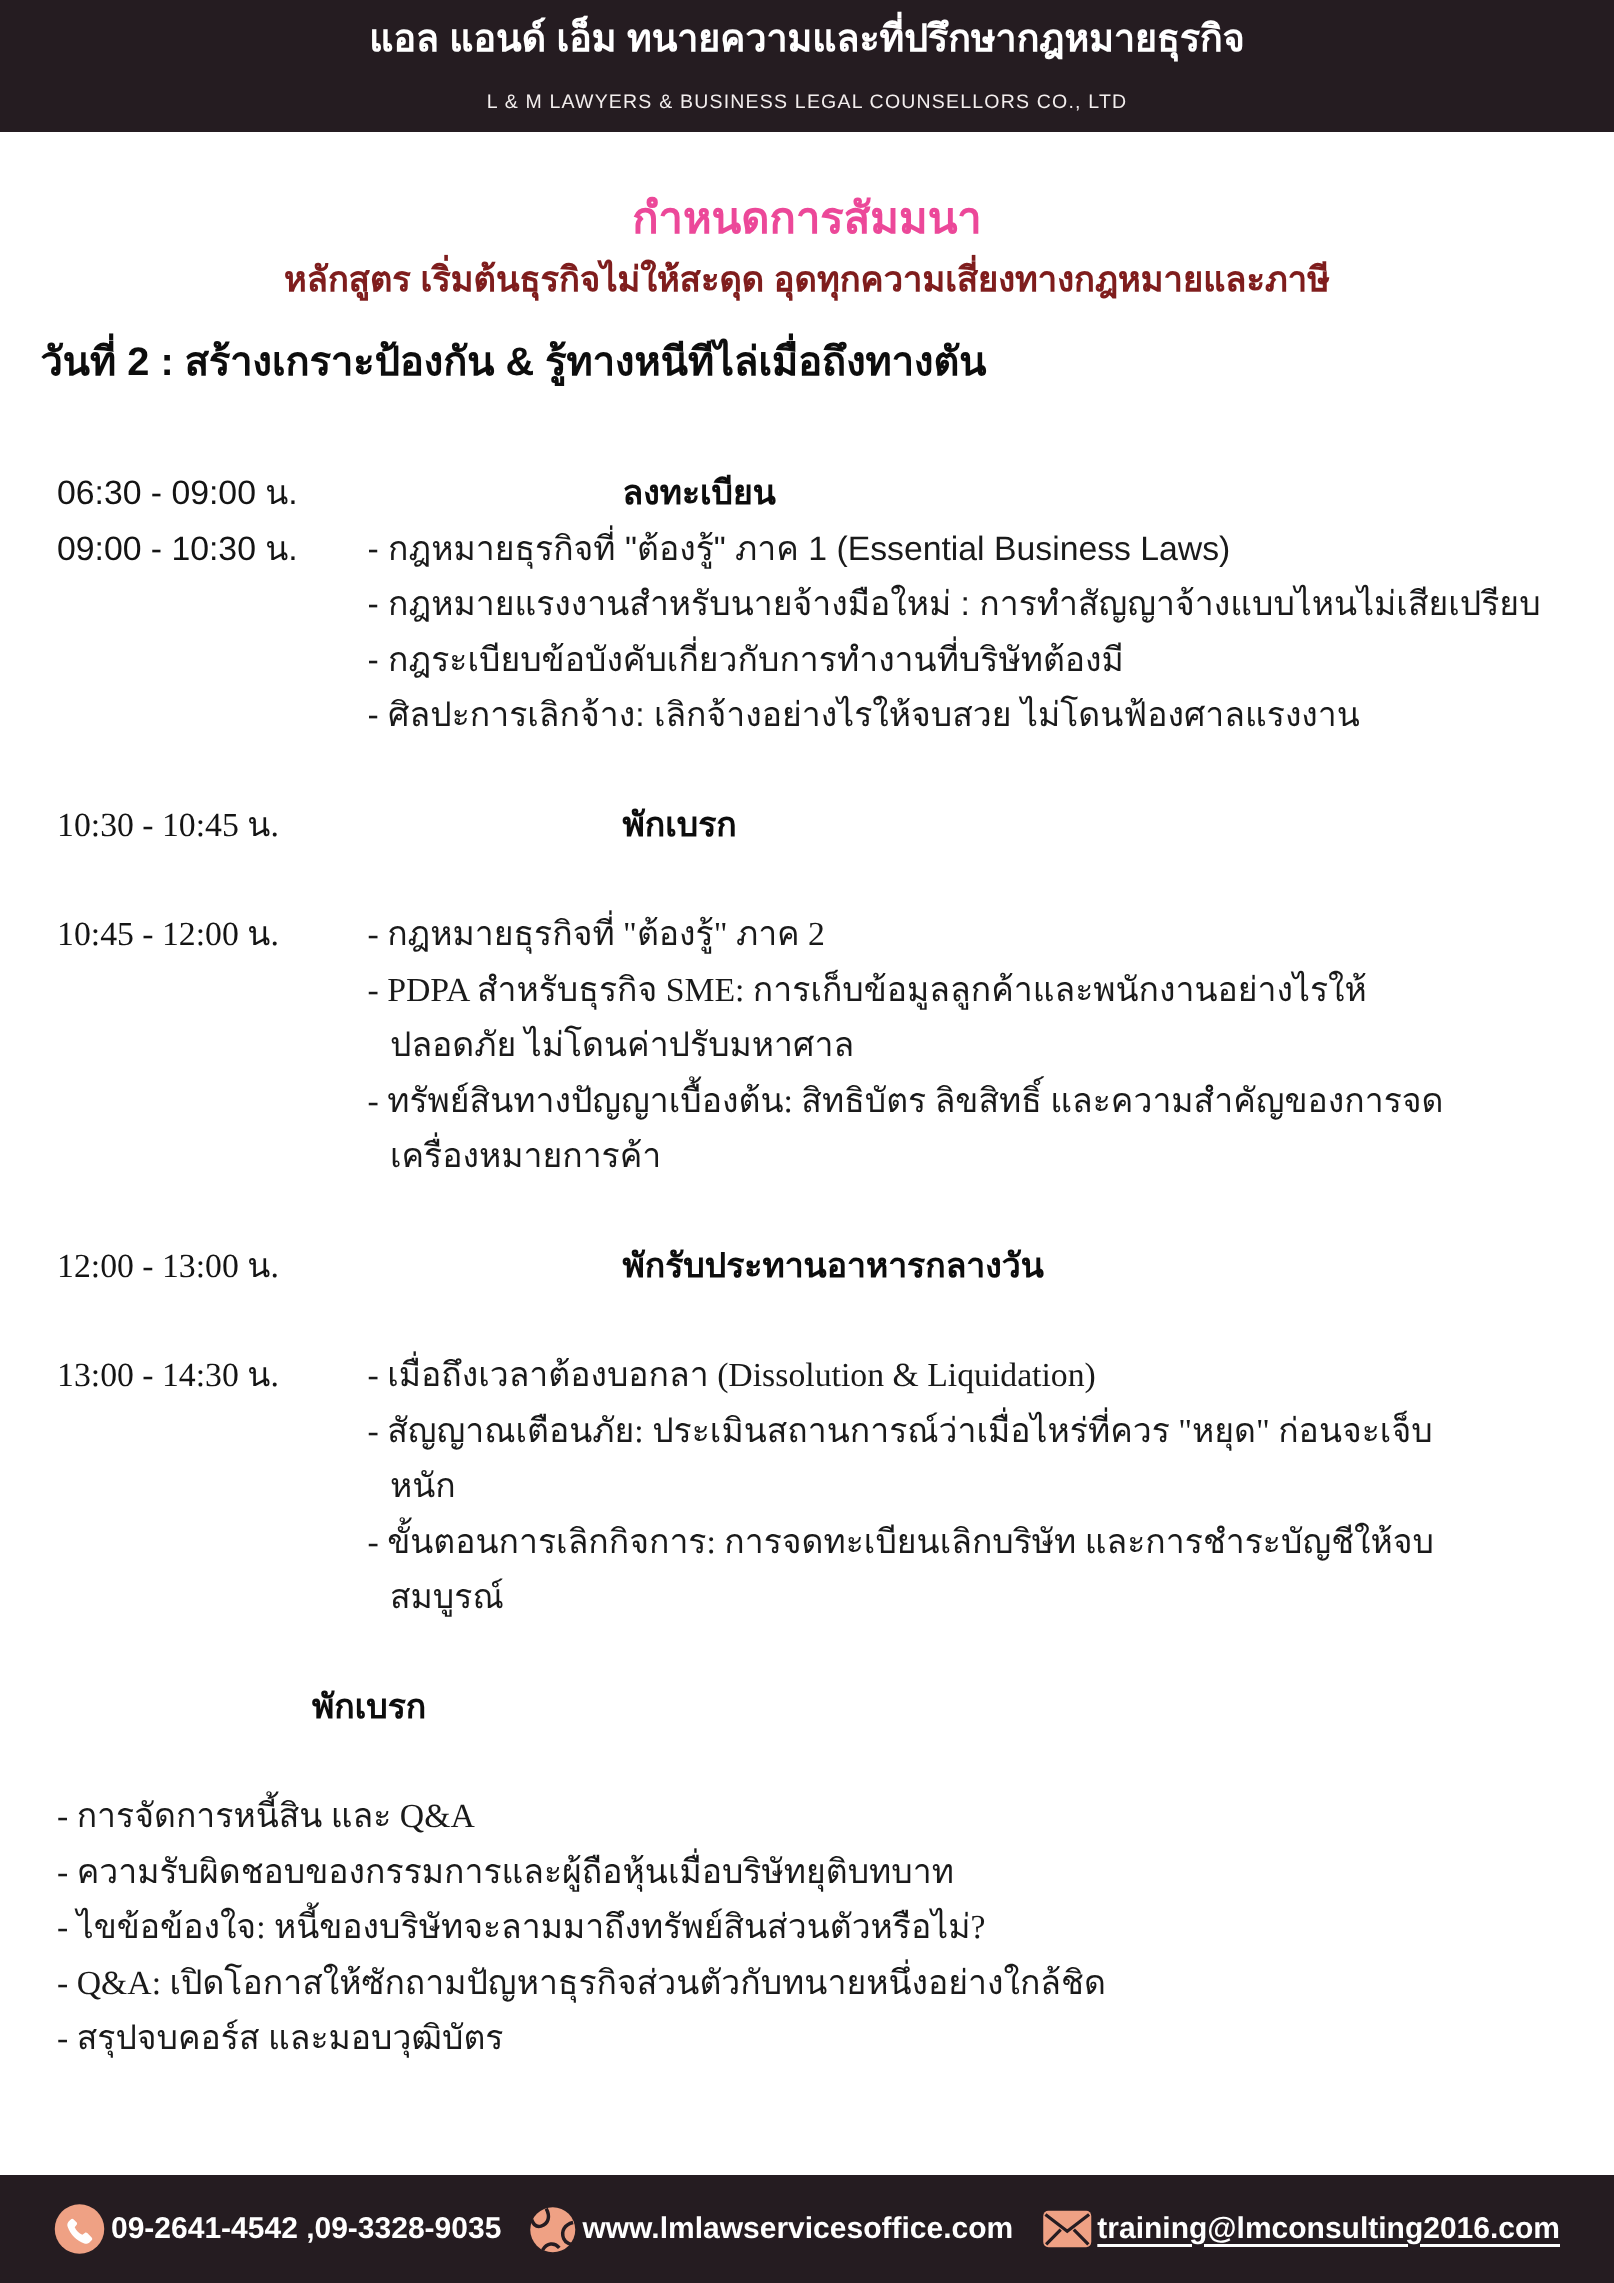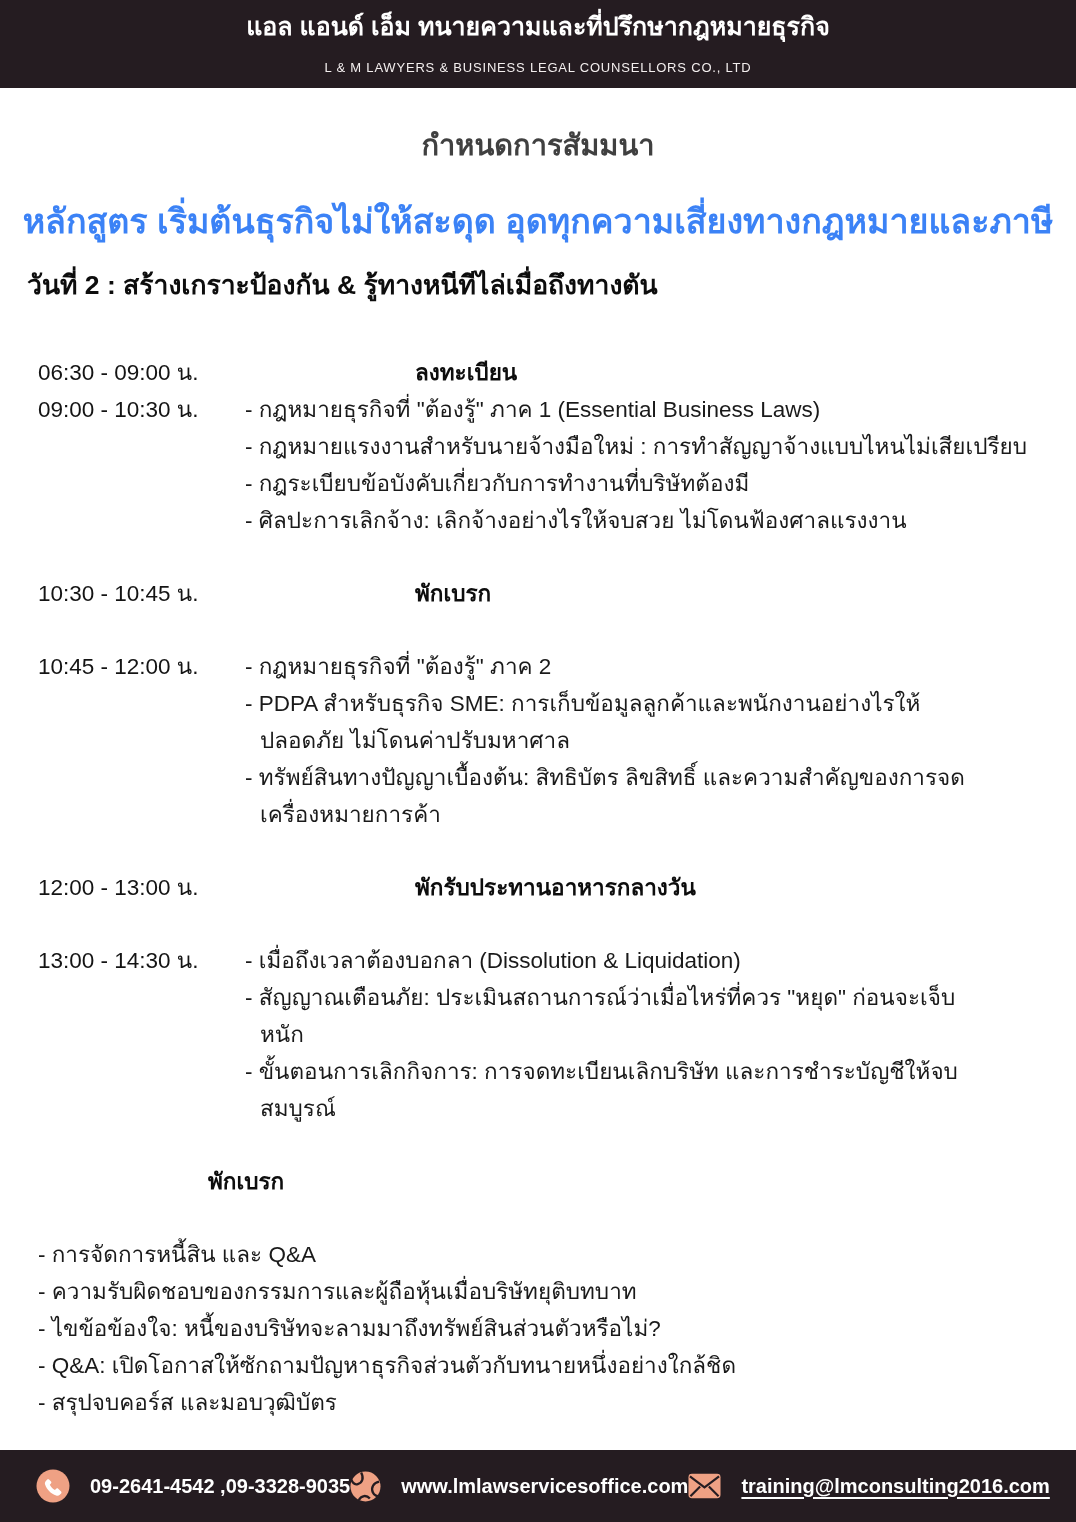--- a/index.html
+++ b/index.html
@@ -23,54 +23,54 @@
   .topbar .company-th {
     color: #ffffff; font-weight: 700; font-size: 25px; line-height: 1.1;
   }
   .topbar .company-en {
     color: #f3eeee; font-weight: 400; font-size: 13px; letter-spacing: 0.8px;
   }
 
   
   .doc-title {
     margin-top: 34px; text-align: center;
-    font-size: 29px; font-weight: 700; color: #404040;
+    font-size: 29px; font-weight: 700; color: #ec4899;
   }
   .doc-subtitle {
-    margin-top: 26px; text-align: center;
-    font-size: 34px; font-weight: 700; color: #3b82f6;
+    text-align: center;
+    font-size: 23px; font-weight: 700; color: #7f1d1d;
   }
   .day-heading {
     margin: 16px 30px 0 27px;
     font-size: 26.5px; font-weight: 700; color: #0d0d0d;
   }
 
   
   .schedule {
     margin-top: 48px;
     padding: 0 30px 0 38px;
     font-size: 22.5px;
   }
   .srow { display: flex; line-height: 37px; }
-  .srow.gap { margin-top: 36px; }
+  .srow.gap { margin-top: 36px; font-family: Liberation Serif, serif; }
   .time { width: 207px; flex: none; color: #141414; }
   .content { flex: 1; min-width: 0; }
   .break-label { font-weight: 700; padding-left: 170px; color: #0d0d0d; }
   .topic-line { color: #1a1a1a; }
   .topic-line.cont { padding-left: 15px; }
 
   
   .bottombar {
     position: absolute; left: 0; right: 0; bottom: 0;
     height: 72px; background: #251c21;
     display: flex; align-items: center; justify-content: space-between;
     padding: 0 36px; box-sizing: border-box;
     color: #ffffff; font-size: 20px; font-weight: 600;
   }
-  .fitem { display: flex; align-items: center; gap: 20px; white-space: nowrap; }
+  .fitem { display: flex; align-items: center; gap: 4px; white-space: nowrap; }
   .fitem .email-text { text-decoration: underline; text-underline-offset: 4px; }
   .icon-svg { display: block; }
 </style>
 </head>
 <body>
 
 <header class="topbar">
   <div class="company-th">แอล แอนด์ เอ็ม ทนายความและที่ปรึกษากฎหมายธุรกิจ</div>
   <div class="company-en">L &amp; M LAWYERS &amp; BUSINESS LEGAL COUNSELLORS CO., LTD</div>
 </header>

